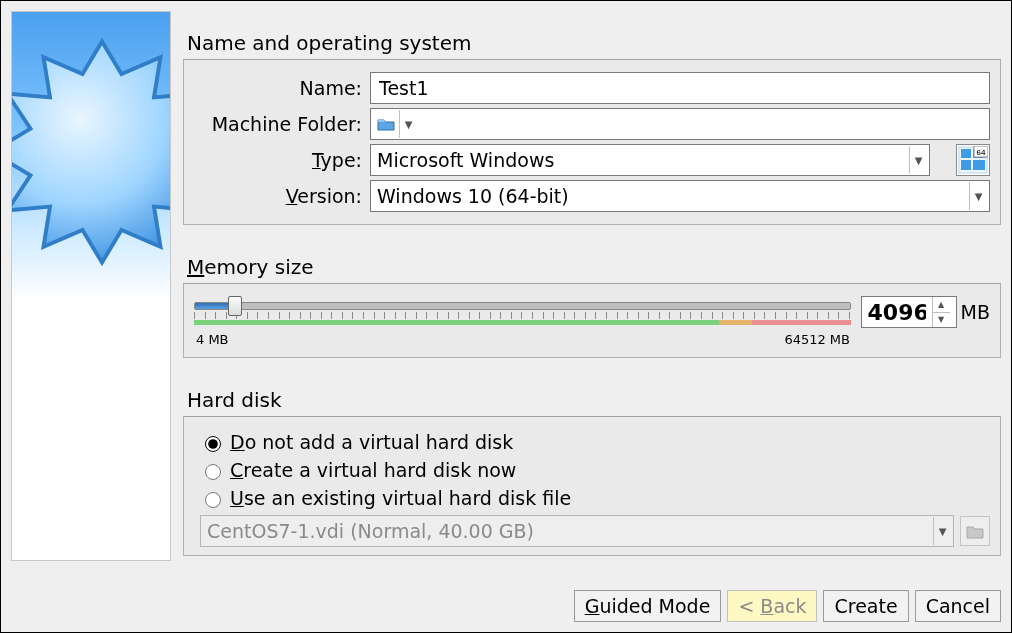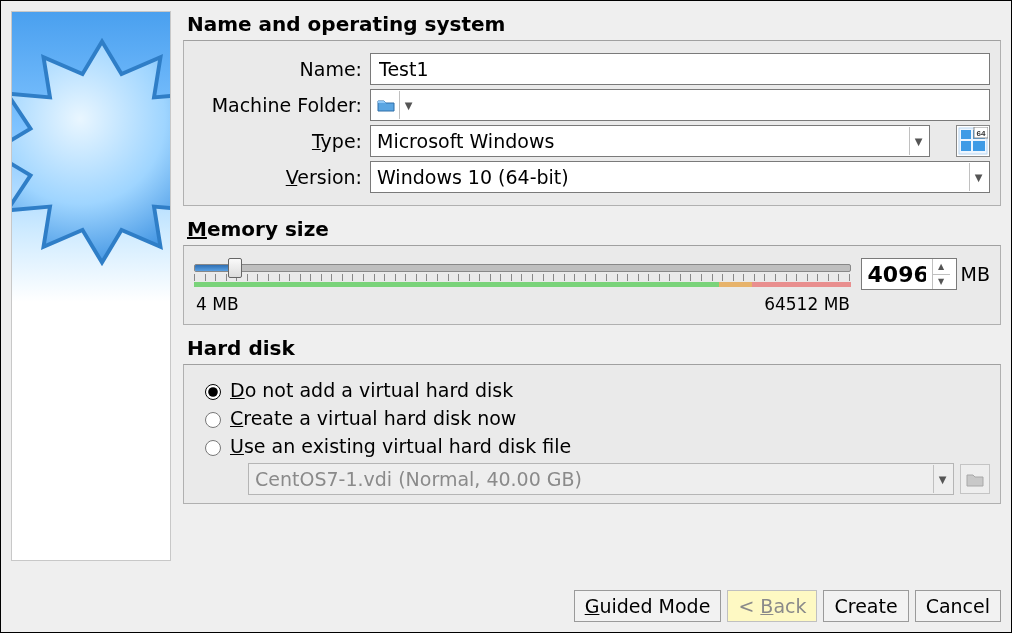--- a/index.html
+++ b/index.html
@@ -50,22 +50,21 @@
     height: 260px;
   }
   .right-col {
     flex: 1;
     display: flex;
     flex-direction: column;
     gap: 10px;
   }
   .section-title {
     font-size: 20px;
-    margin: 1px 0 4px 4px;
-    font-weight: bold;
+    margin: 20px 0 4px 4px;
   }
   fieldset.sunken {
     border: 1px solid #b0b0b0;
     border-top-color: #a0a0a0;
     background: #eaeaea;
     padding: 8px 10px;
     margin: 0;
   }
   fieldset.sunken.tight { padding: 6px 10px 10px 10px; }
   .form-row {
@@ -111,21 +110,20 @@
     justify-content: center;
     border-left: 1px solid #c0c0c0;
     color: #555;
     font-size: 10px;
     user-select: none;
   }
   .combo.disabled {
     background: #eeeeee;
     color: #8a8a8a;
     border-color: #b5b5b5;
-    margin-left: 48px;
   }
   .os-icon-box {
     width: 34px;
     height: 32px;
     border: 1px solid #888;
     background: #fff;
     display: flex;
     align-items: center;
     justify-content: center;
     margin-left: 20px;
@@ -220,21 +218,21 @@
     align-items: center;
     justify-content: center;
     font-size: 8px;
     color: #555;
     user-select: none;
   }
   .spin-btns div:first-child { border-bottom: 1px solid #c0c0c0; }
   .range-labels {
     display: flex;
     justify-content: space-between;
-    font-size: 17px;
+    font-size: 13px;
     padding: 0 2px 0 2px;
     margin-top: 2px;
   }
   
   .radio-row {
     display: flex;
     align-items: center;
     gap: 6px;
     margin: 6px 0 6px 6px;
     font-size: 19px;

